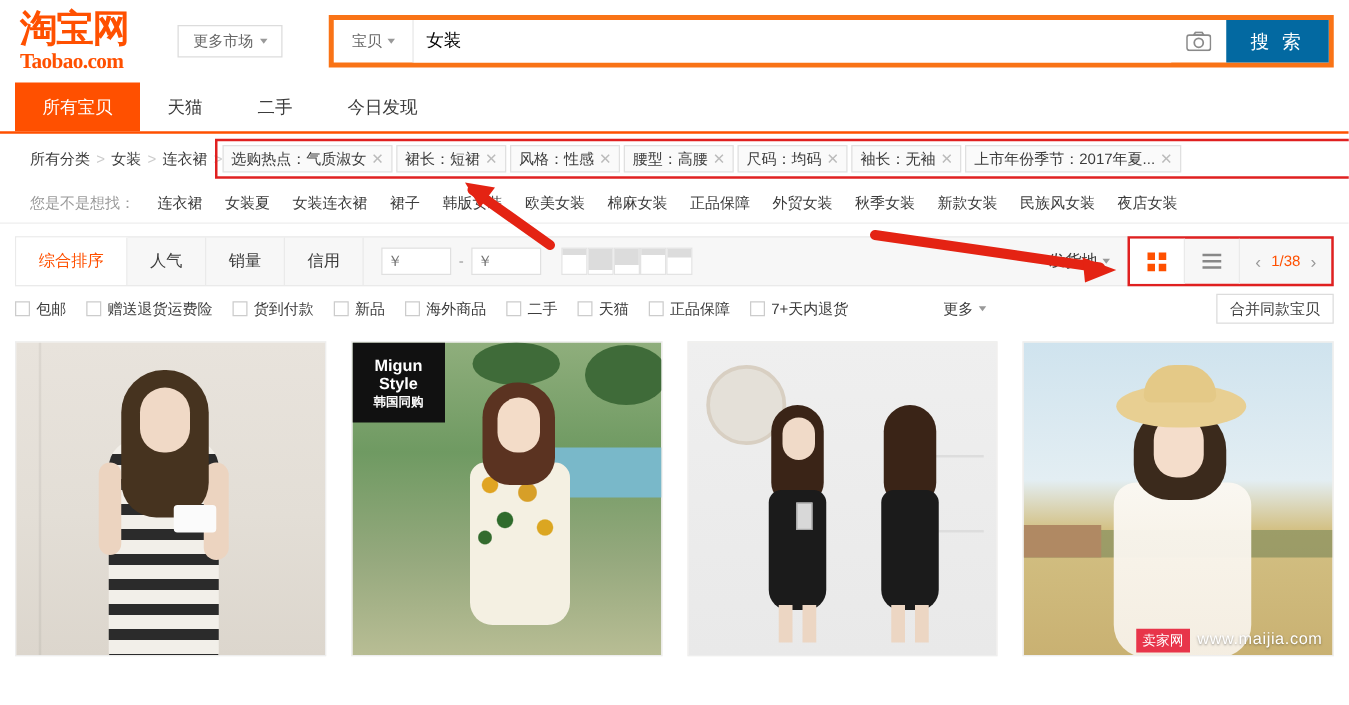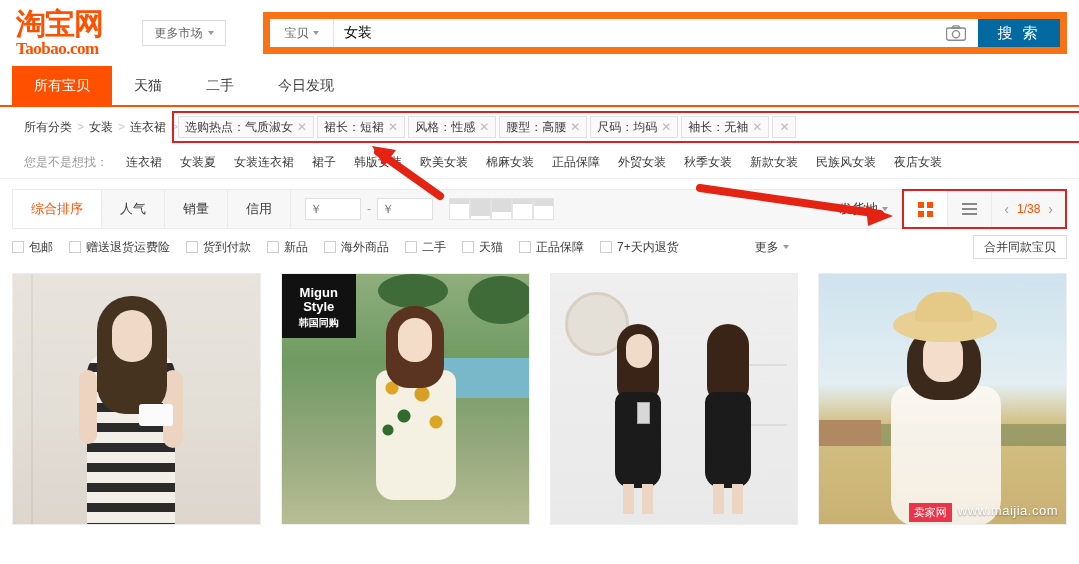--- a/index.html
+++ b/index.html
@@ -32,21 +32,21 @@
     border: 1px solid #dcdcdc; background: #fff;
     display: flex; align-items: center; justify-content: center; gap: 5px;
     font-size: 12px; color: #666; padding: 0 8px; cursor: pointer;
   }
   .caret { border-left: 3.5px solid transparent; border-right: 3.5px solid transparent;
            border-top: 4px solid #999; display: inline-block; }
 
   .search-wrap {
     position: absolute; left: 263px; top: 12px;
     width: 804px; height: 42px;
-    border: 7px solid #f97316; background: #fff;
+    border: 4px solid #f97316; background: #fff;
     display: flex; align-items: stretch;
   }
   .search-cat {
     width: 64px; display: flex; align-items: center; justify-content: center; gap: 4px;
     font-size: 12px; color: #666; border-right: 1px solid #e4e4e4; cursor: pointer;
   }
   .search-input {
     flex: 1; border: none; outline: none; padding: 0 10px;
     font-size: 14px; color: #000;
     font-family: "Liberation Sans", "DejaVu Sans", sans-serif;
@@ -321,20 +321,21 @@
     </div>
     <div class="tag">
       <span>尺码：均码</span>
       <span class="x">✕</span>
     </div>
     <div class="tag">
       <span>袖长：无袖</span>
       <span class="x">✕</span>
     </div>
     <div class="tag">
+      <span>上市年份季节：2017年夏...</span>
       <span class="x">✕</span>
     </div>
   </div>
 </div>
 
 <div class="sugg-row">
   <span class="sugg-label">您是不是想找：</span>
   <span class="sugg">连衣裙</span>
   <span class="sugg">女装夏</span>
   <span class="sugg">女装连衣裙</span>

